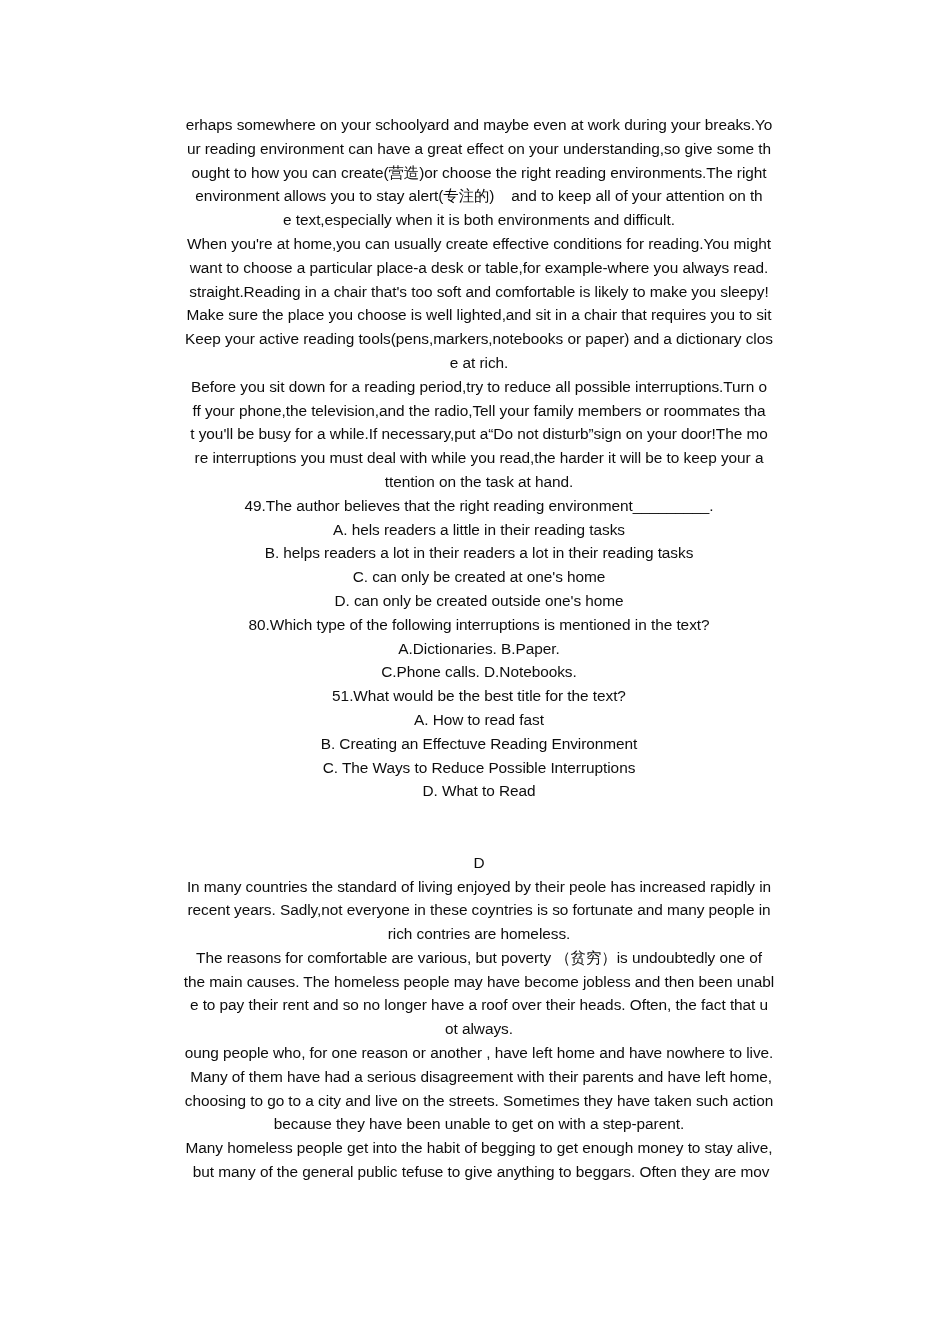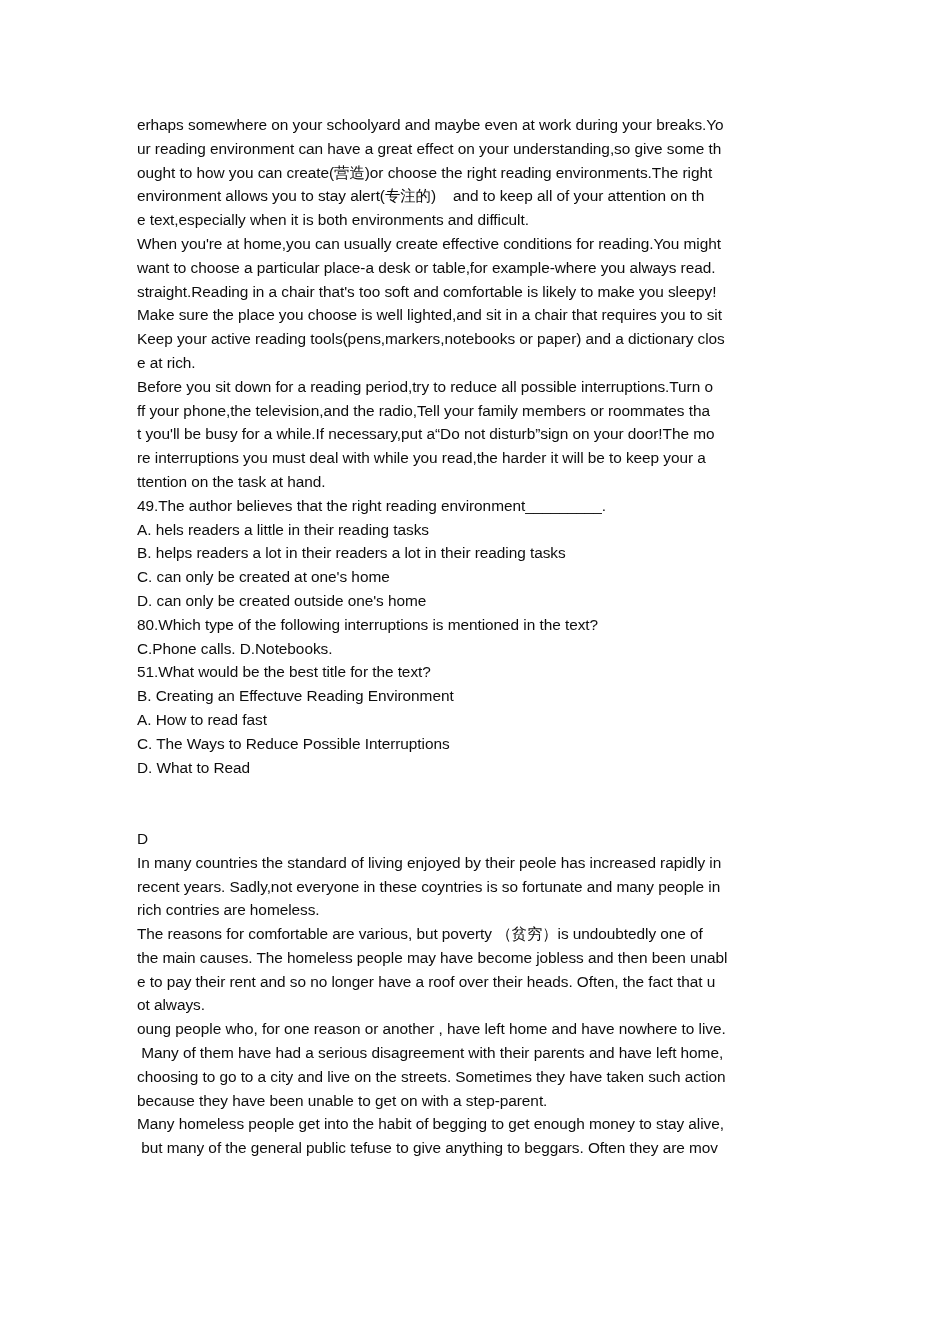--- a/index.html
+++ b/index.html
@@ -19,20 +19,21 @@
   #page {
     position: relative;
     width: 950px;
     height: 1344px;
     background: #ffffff;
     box-sizing: border-box;
     padding: 113px 132px 0 137px;
   }
   .doc-body {
     width: 684px;
+    text-align: center;
   }
   .para {
     margin: 0;
     padding: 0;
   }
   .line {
     font-size: 15.4px;
     line-height: 23.8px;
     white-space: pre-wrap;
     letter-spacing: -0.05px;
@@ -82,27 +83,28 @@
     <div class="para">
       <div class="line">49.The author believes that the right reading environment_________.</div>
       <div class="line">A. hels readers a little in their reading tasks</div>
       <div class="line">B. helps readers a lot in their readers a lot in their reading tasks</div>
       <div class="line">C. can only be created at one's home</div>
       <div class="line">D. can only be created outside one's home</div>
     </div>
 
     <div class="para">
       <div class="line">80.Which type of the following interruptions is mentioned in the text?</div>
+      <div class="line">A.Dictionaries. B.Paper.</div>
       <div class="line">C.Phone calls. D.Notebooks.</div>
     </div>
 
     <div class="para">
       <div class="line">51.What would be the best title for the text?</div>
+      <div class="line">A. How to read fast</div>
       <div class="line">B. Creating an Effectuve Reading Environment</div>
-      <div class="line">A. How to read fast</div>
       <div class="line">C. The Ways to Reduce Possible Interruptions</div>
       <div class="line">D. What to Read</div>
     </div>
 
     <div class="gap-block"></div>
 
     <div class="section-letter line">D</div>
 
     <div class="para">
       <div class="line">In many countries the standard of living enjoyed by their peole has increased rapidly in</div>

